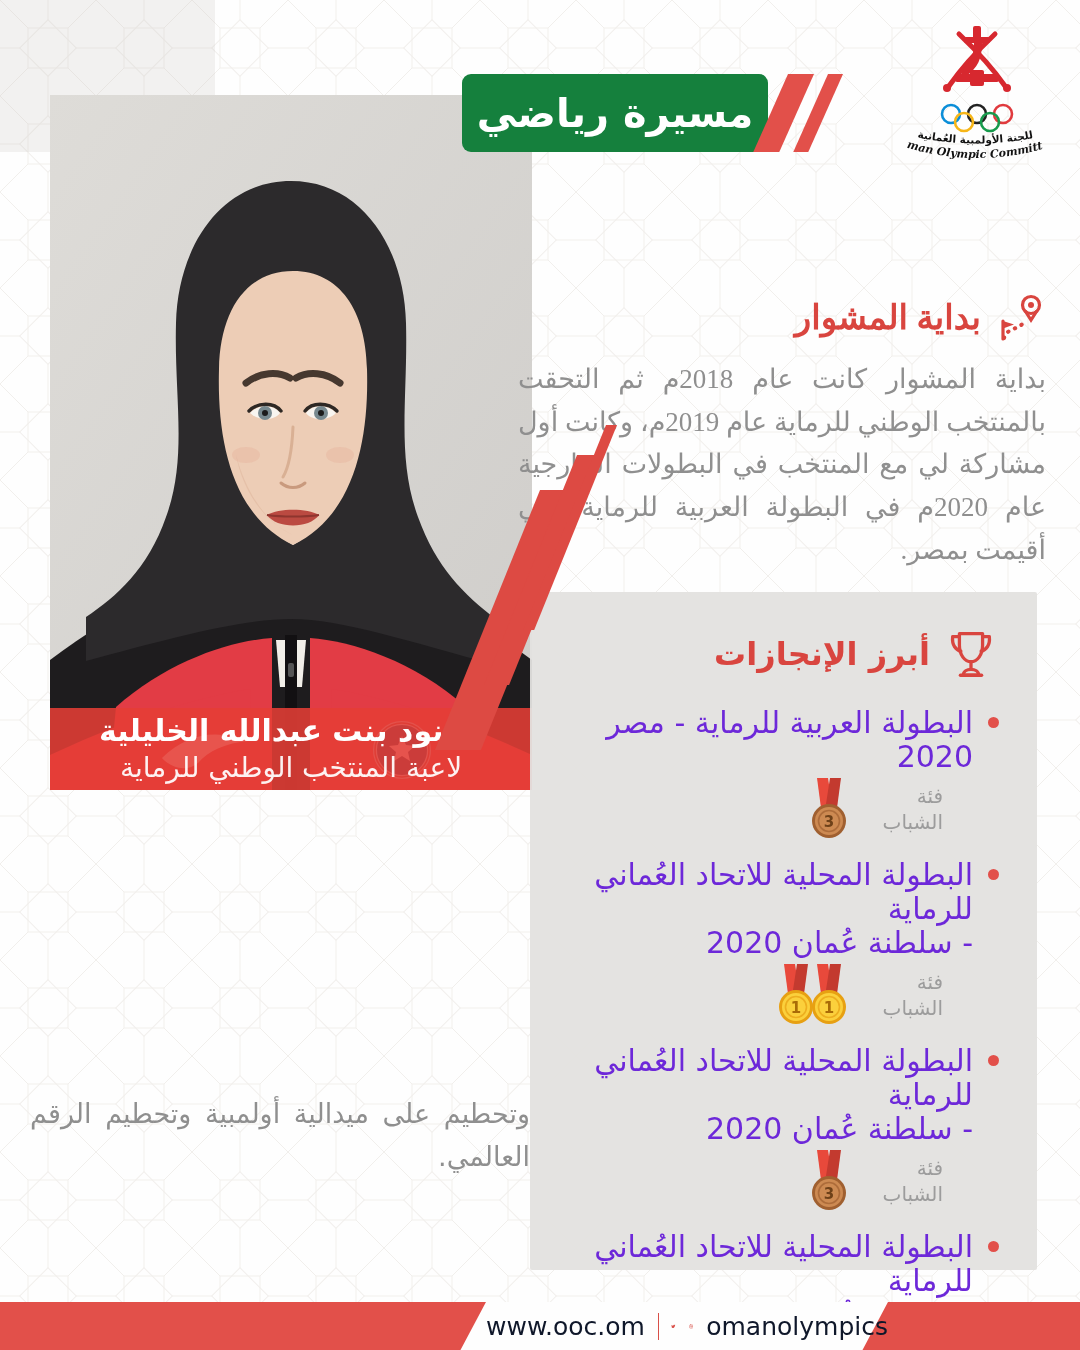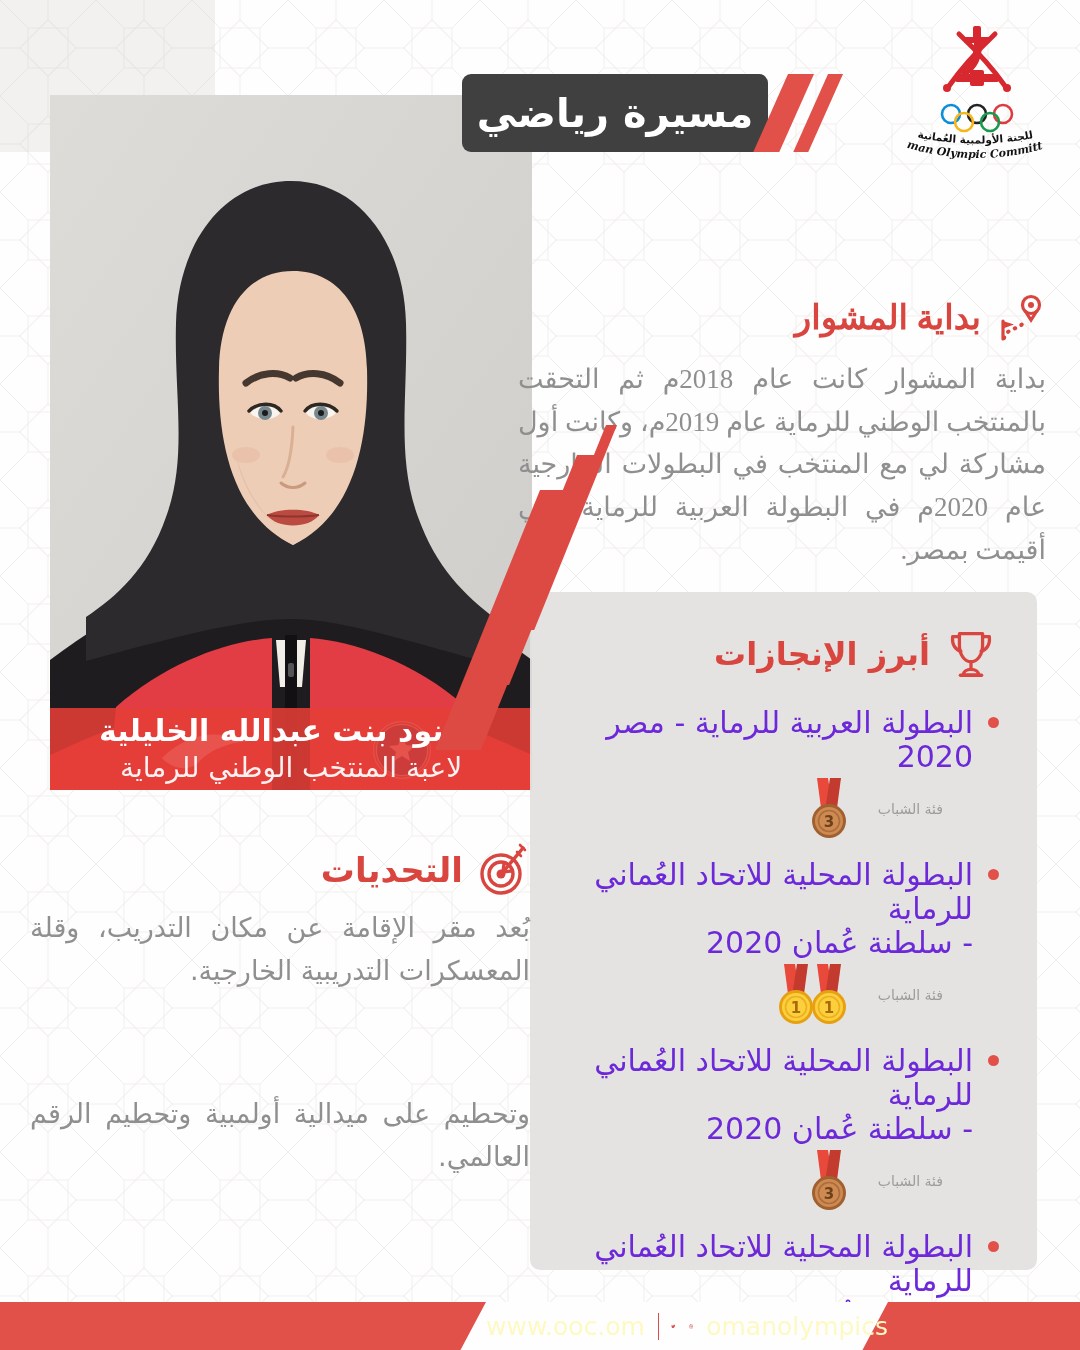--- a/index.html
+++ b/index.html
@@ -5,21 +5,21 @@
   html,body{margin:0;padding:0;background:#f2f0ee;}
   .canvas{position:relative;width:1080px;height:1350px;margin:0 auto;background:#fefefe;
           overflow:hidden;font-family:"DejaVu Sans",sans-serif;}
   .abs{position:absolute;}
 
   
   .bg-pattern{left:0;top:0;z-index:0;}
   .corner-patch{left:0;top:0;width:215px;height:152px;background:rgba(200,196,191,0.22);z-index:1;}
 
   
-  .banner{left:462px;top:74px;width:306px;height:78px;background:#404040;border-radius:9px;
+  .banner{left:462px;top:74px;width:306px;height:78px;background:#15803d;border-radius:9px;
           z-index:6;display:flex;align-items:center;justify-content:center;}
   .banner h1{margin:0;color:#fff;font-size:40px;font-weight:bold;letter-spacing:.5px;}
   .bstripe{top:74px;height:78px;background:#e2504a;transform:skewX(-24deg);transform-origin:top left;z-index:6;}
   .bstripe.s1{left:788px;width:26px;}
   .bstripe.s2{left:828px;width:15px;}
 
   
   .logo{left:898px;top:22px;width:158px;height:152px;z-index:6;}
 
   
@@ -31,50 +31,50 @@
 
   
   .journey{left:518px;top:292px;width:528px;z-index:4;direction:rtl;font-family:Liberation Serif, serif;}
   .sec-head{display:flex;align-items:center;gap:13px;}
   .sec-head .ttl{color:#d9453f;font-size:34px;font-weight:bold;line-height:1;}
   .sec-body{margin-top:14px;color:#8f8f8f;font-size:27px;line-height:1.58;
             text-align:justify;text-align-last:right;}
 
   
   .graybox{left:530px;top:592px;width:507px;height:678px;background:rgba(227,225,223,0.95);
-           border-radius:10px;z-index:3;direction:rtl;box-sizing:border-box;
+           border-radius:2px;z-index:3;direction:rtl;box-sizing:border-box;
            padding:34px 38px 0 26px;}
   .graybox .sec-head .ttl{font-size:32px;}
   .ach-list{margin-top:24px;}
   .ach-item{margin-bottom:18px;}
   .ach-title{position:relative;padding-right:26px;color:#6d28d9;font-size:30px;font-weight:normal;line-height:34px;}
   .ach-title .bullet{position:absolute;right:0;top:11px;width:11px;height:11px;border-radius:50%;background:#e2504a;}
   .ach-title span.l1,.ach-title span.l2{display:block;}
   .ach-medrow{display:flex;align-items:center;gap:10px;margin:4px 56px 0 0;}
-  .ach-medrow .cat{width:84px;color:#9c9c9c;font-size:14px;line-height:1.3;text-align:right;}
+  .ach-medrow .cat{width:84px;color:#9c9c9c;font-size:20px;line-height:1.3;text-align:right;}
   .medals{display:flex;direction:ltr;}
   .medals svg + svg{margin-left:-7px;}
 
   
   .cstripe{background:#dd4a43;transform:skewX(-22deg);transform-origin:top left;z-index:5;}
   .cstripe.w{left:540px;top:490px;width:46px;height:260px;}
   .cstripe.m{left:577px;top:455px;width:25px;height:230px;}
   .cstripe.t{left:606px;top:425px;width:11px;height:205px;}
 
   
   .challenges{left:30px;top:843px;width:500px;z-index:4;direction:rtl;}
   .ambitions{left:30px;top:1083px;width:500px;z-index:4;direction:rtl;}
   .challenges .sec-body,.ambitions .sec-body{margin-top:10px;}
 
   
   .footer{left:0;top:1302px;width:1080px;height:48px;background:#e2504a;z-index:6;}
   .footer .gap{position:absolute;left:486px;top:0;width:402px;height:48px;background:#fefefe;
                transform:skewX(-28deg);transform-origin:top left;}
   .footer .frow{position:absolute;left:486px;top:0;width:402px;height:48px;display:flex;
-                align-items:center;justify-content:center;gap:13px;color:#fef9c3;font-size:25px;}
+                align-items:center;justify-content:center;gap:13px;color:#0f172a;font-size:25px;}
   .footer .divider{width:2px;height:27px;background:#d94f48;}
   .icon-s{display:inline-flex;}
 </style>
 </head>
 <body>
 
 <div class="canvas">
 
   <svg class="abs bg-pattern" width="1080" height="1350">
     <defs>
@@ -318,34 +318,20 @@
             </div>
     </div>
   </div>
 </div>
   </div>
 
   <div class="abs cstripe w"></div>
   <div class="abs cstripe m"></div>
   <div class="abs cstripe t"></div>
 
-  <div class="abs challenges">
-    <div class="sec-head">
-      <svg class="icon-s" width="54" height="54" viewBox="0 0 54 54" fill="none" stroke="#d9453f" stroke-width="3.4" stroke-linecap="round">
-        <circle cx="25" cy="31" r="19"></circle>
-        <circle cx="25" cy="31" r="12"></circle>
-        <circle cx="25" cy="31" r="4.5" fill="#d9453f" stroke="none"></circle>
-        <path d="M47,5 L27,29"></path>
-        <path d="M27,29 l8,-1 M27,29 l1,-8"></path>
-        <path d="M44,2 l5,5 M41,9 l4,4" stroke-width="2.6"></path>
-      </svg>
-      <span class="ttl">التحديات</span>
-    </div>
-    <div class="sec-body">بُعد مقر الإقامة عن مكان التدريب، وقلة المعسكرات التدريبية الخارجية.</div>
-  </div>
 
   <div class="abs ambitions">
     <div class="sec-body">وتحطيم على ميدالية أولمبية وتحطيم الرقم العالمي.</div>
   </div>
 
   <div class="abs footer">
     <div class="gap"></div>
     <div class="frow">
       <span>www.ooc.om</span>
       <span class="divider"></span>

